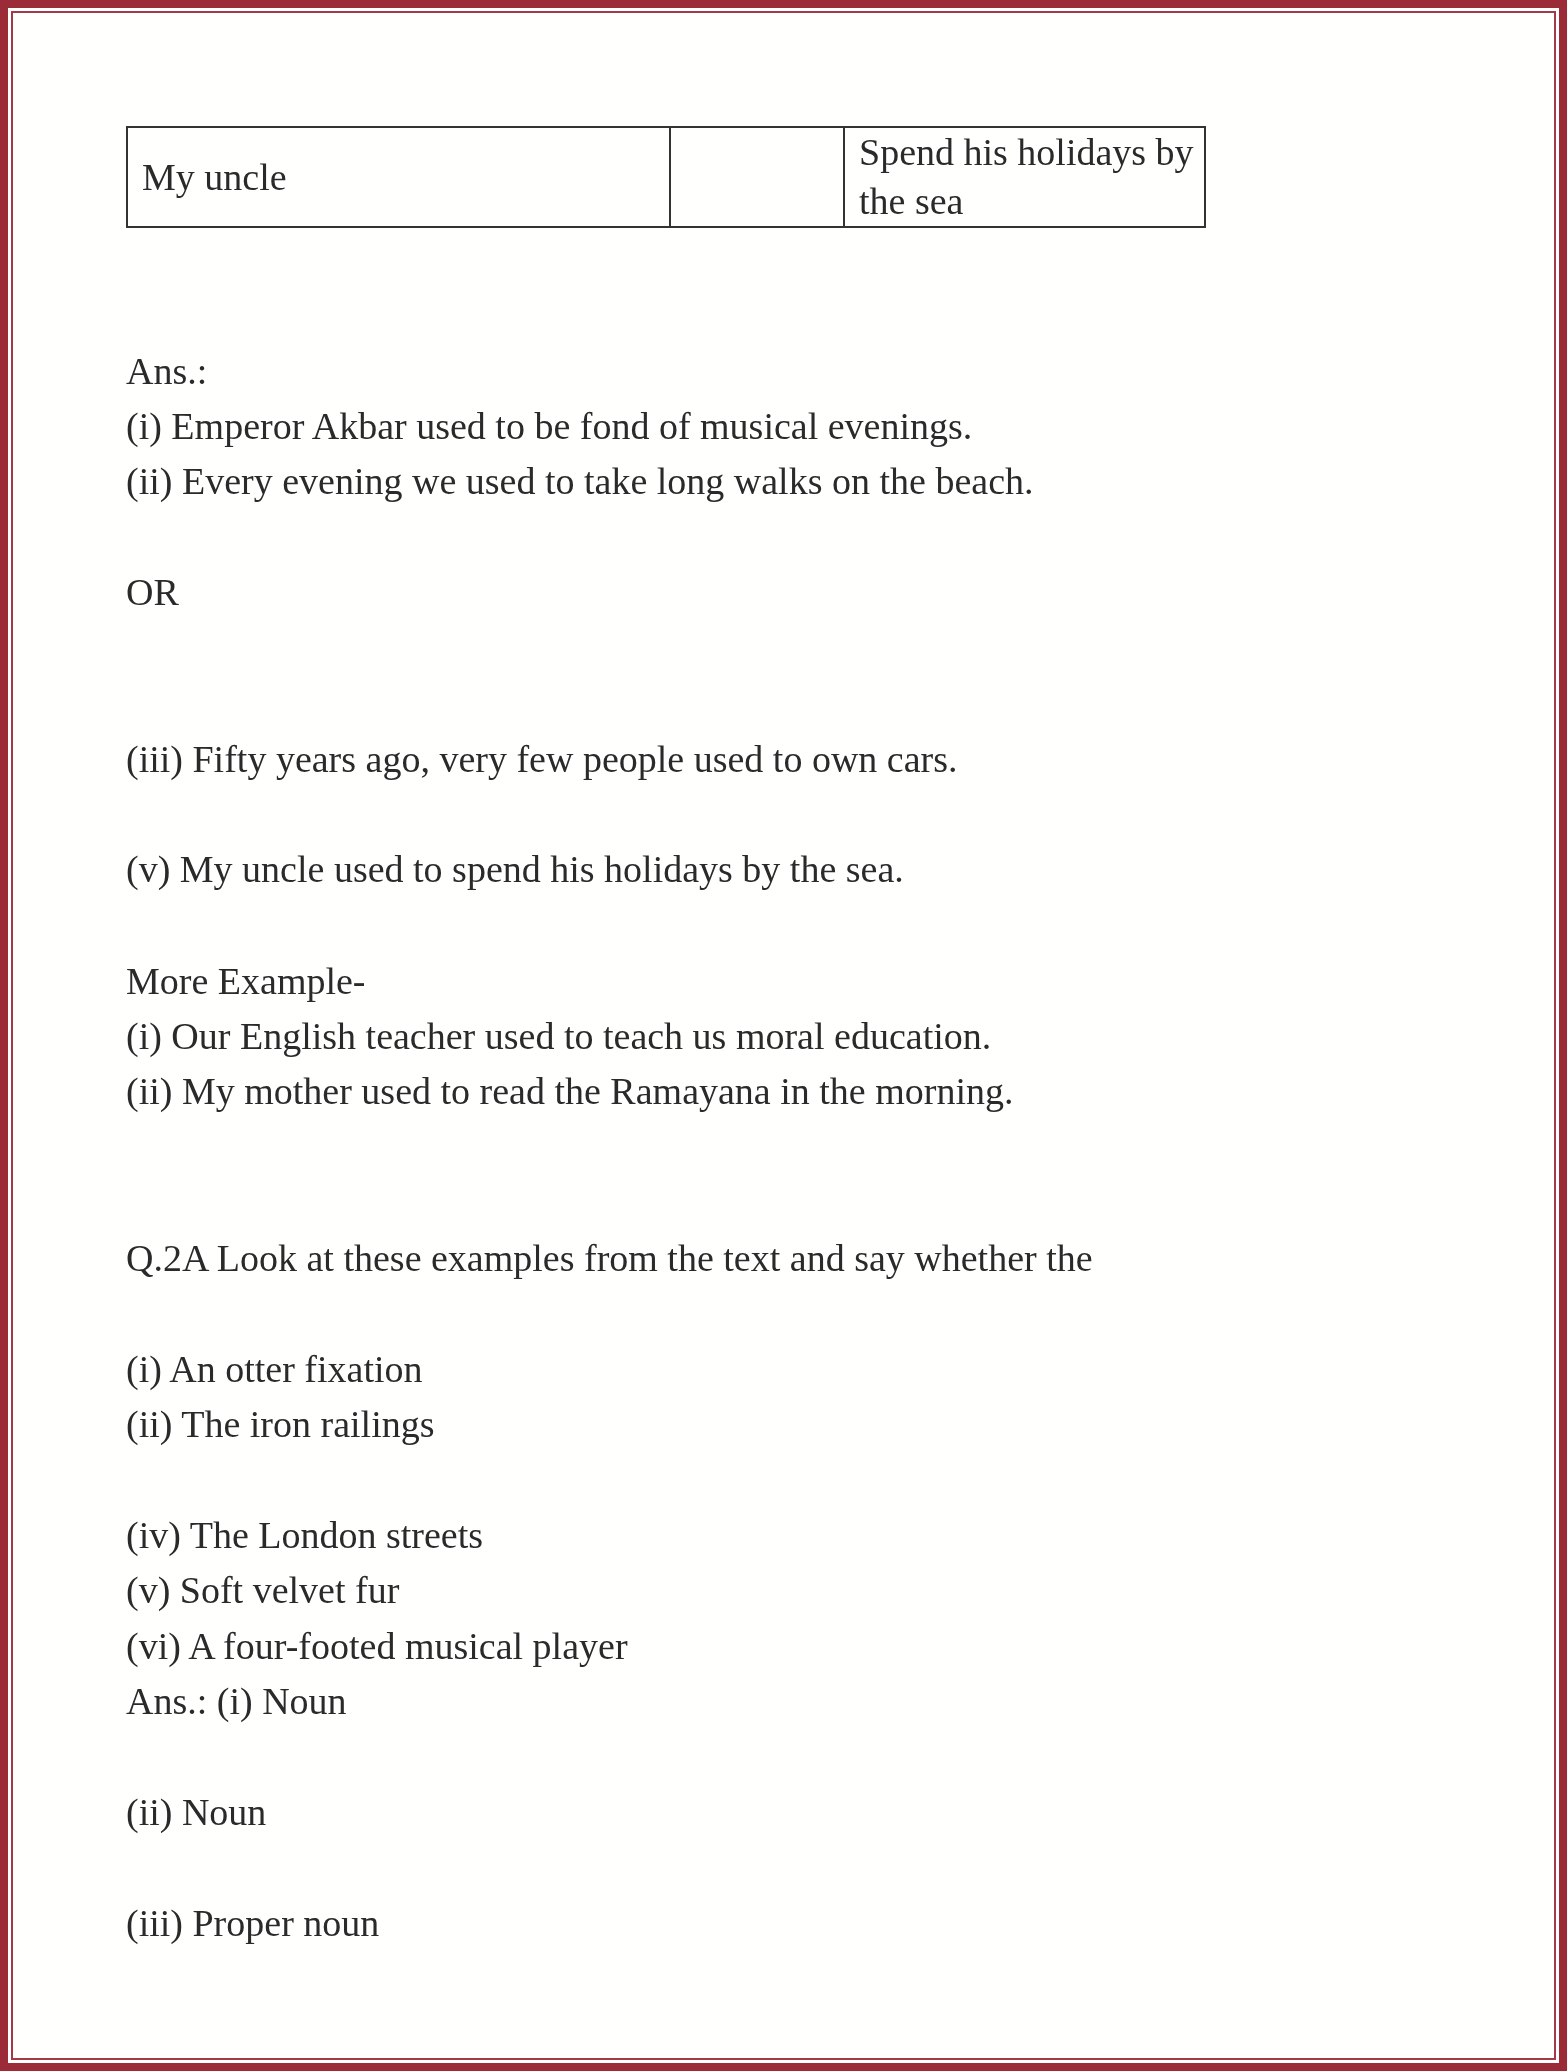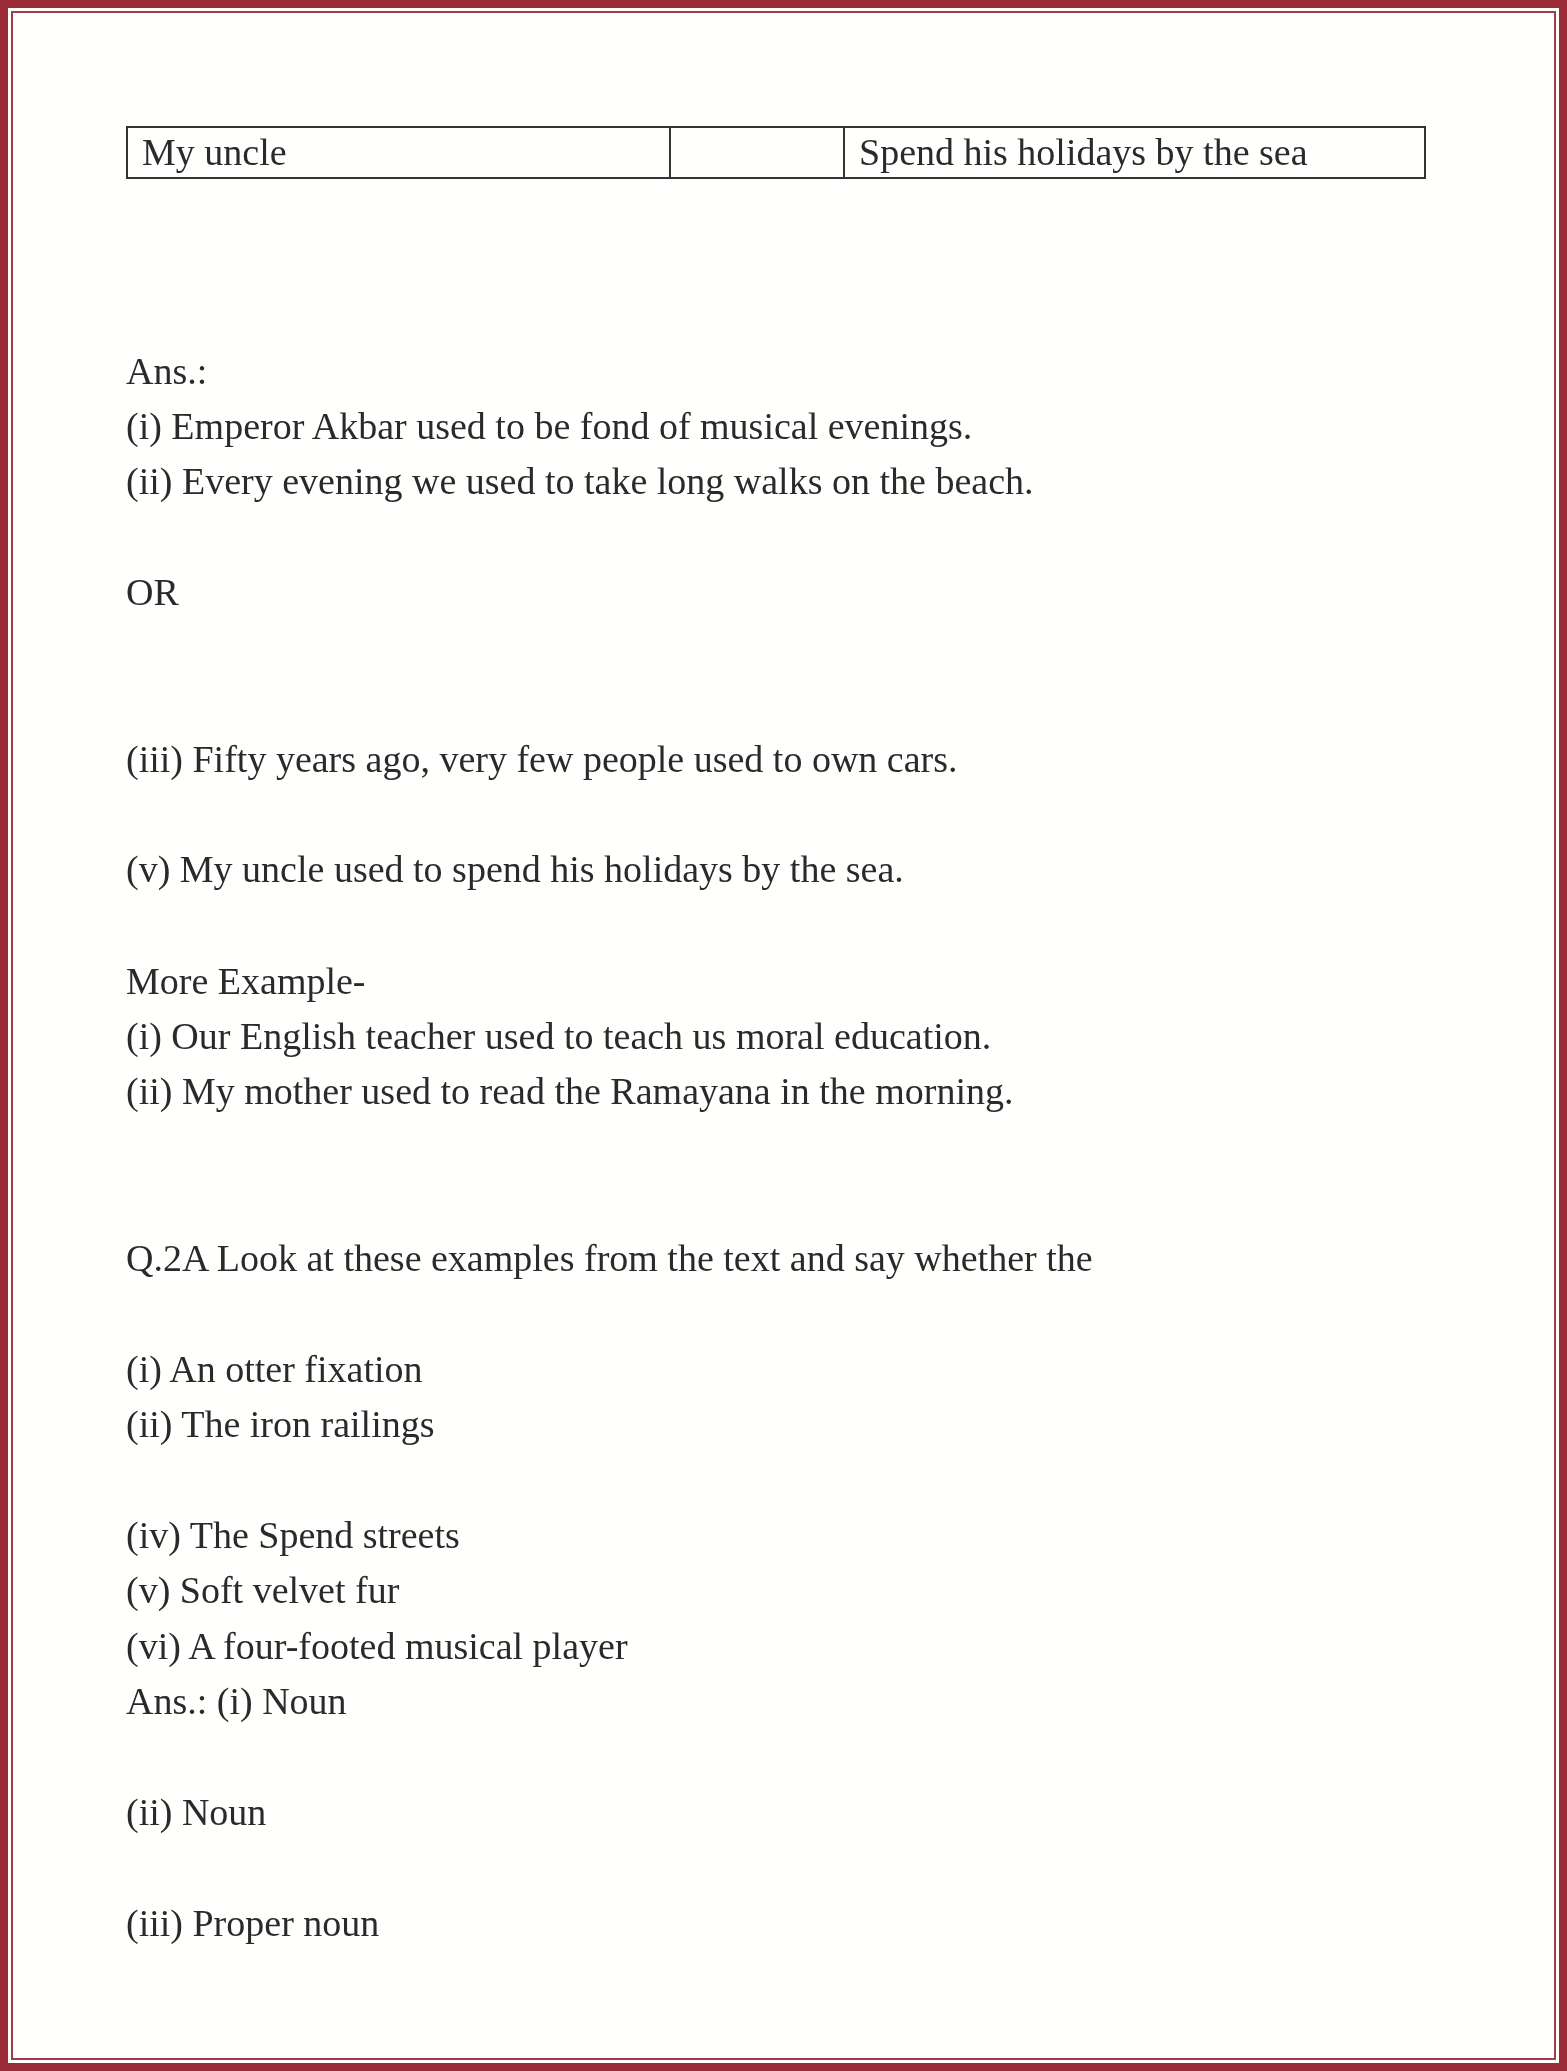--- a/index.html
+++ b/index.html
@@ -1,20 +1,20 @@
 <!DOCTYPE html>
 <html><head>
 <meta charset="utf-8">
 <style>
   html, body { margin:0; padding:0; }
   body { width:1567px; height:2071px; background:#9c2b38; position:relative; overflow:hidden; }
   .outer { position:absolute; left:8px; top:8px; right:8px; bottom:8px; background:#ffffff; }
   .inner { position:absolute; left:3px; top:3px; right:3px; bottom:3px; border:2px solid #a33a45; background:#fffffe; }
   .page { position:absolute; left:0; top:0; right:0; bottom:0; font-family:"Liberation Serif", serif; color:#2a2a2a; font-size:38px; }
-  table.uk { position:absolute; left:121px; top:121px; width:1300px; border-collapse:collapse; }
+  table.uk { position:absolute; left:121px; top:121px; width:1080px; border-collapse:collapse; }
   table.uk td { border:2px solid #333; height:49px; padding:0 0 0 14px; font-size:38px; line-height:49px; vertical-align:middle; }
   .line { position:absolute; left:121px; white-space:nowrap; line-height:1;margin-top:44px; }
 </style>
 </head>
 <body>
 
 <div class="outer">
   <div class="inner">
     <div class="page">
 
@@ -37,21 +37,21 @@
       <div class="line" style="left:113px;top:683px">(iii) Fifty years ago, very few people used to own cars.</div>
       <div class="line" style="left:113px;top:793px">(v) My uncle used to spend his holidays by the sea.</div>
 
       <div class="line" style="left:113px;top:905px">More Example-</div>
       <div class="line" style="left:113px;top:960px">(i) Our English teacher used to teach us moral education.</div>
       <div class="line" style="left:113px;top:1015px">(ii) My mother used to read the Ramayana in the morning.</div>
 
       <div class="line" style="left:113px;top:1182px">Q.2A  Look at these examples from the text and say whether the</div>
       <div class="line" style="left:113px;top:1293px">(i) An otter fixation</div>
       <div class="line" style="left:113px;top:1348px">(ii) The iron railings</div>
-      <div class="line" style="left:113px;top:1459px">(iv) The Spend streets</div>
+      <div class="line" style="left:113px;top:1459px">(iv) The London streets</div>
       <div class="line" style="left:113px;top:1514px">(v) Soft velvet fur</div>
       <div class="line" style="left:113px;top:1570px">(vi) A four-footed musical player</div>
       <div class="line" style="left:113px;top:1625px">Ans.:  (i) Noun</div>
 
       <div class="line" style="left:113px;top:1736px">(ii) Noun</div>
       <div class="line" style="left:113px;top:1847px">(iii) Proper noun</div>
 
     </div>
   </div>
 </div>

